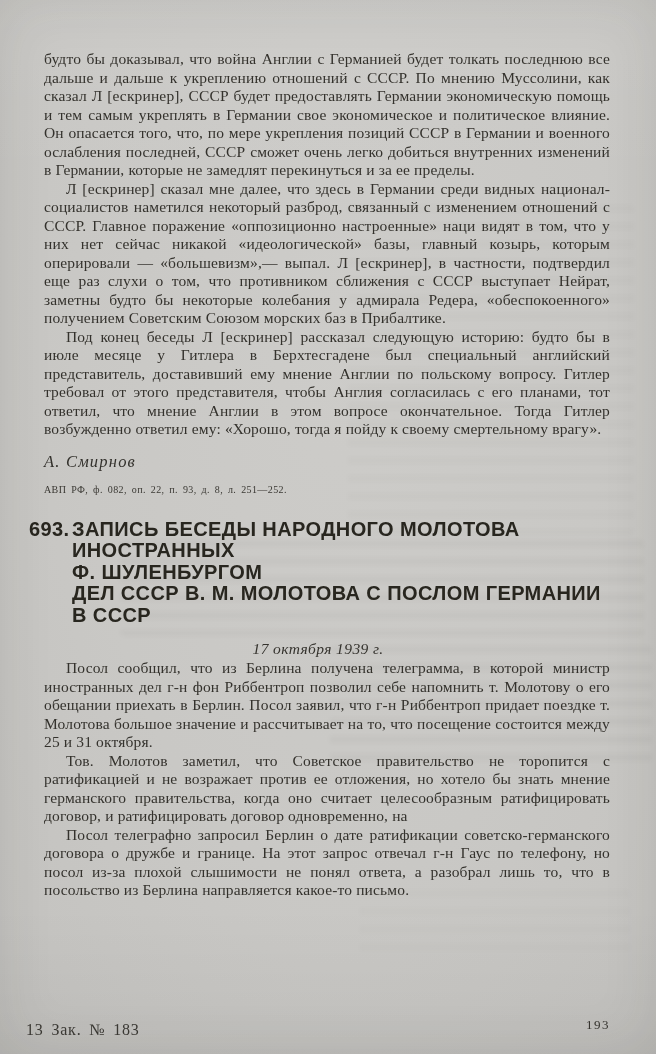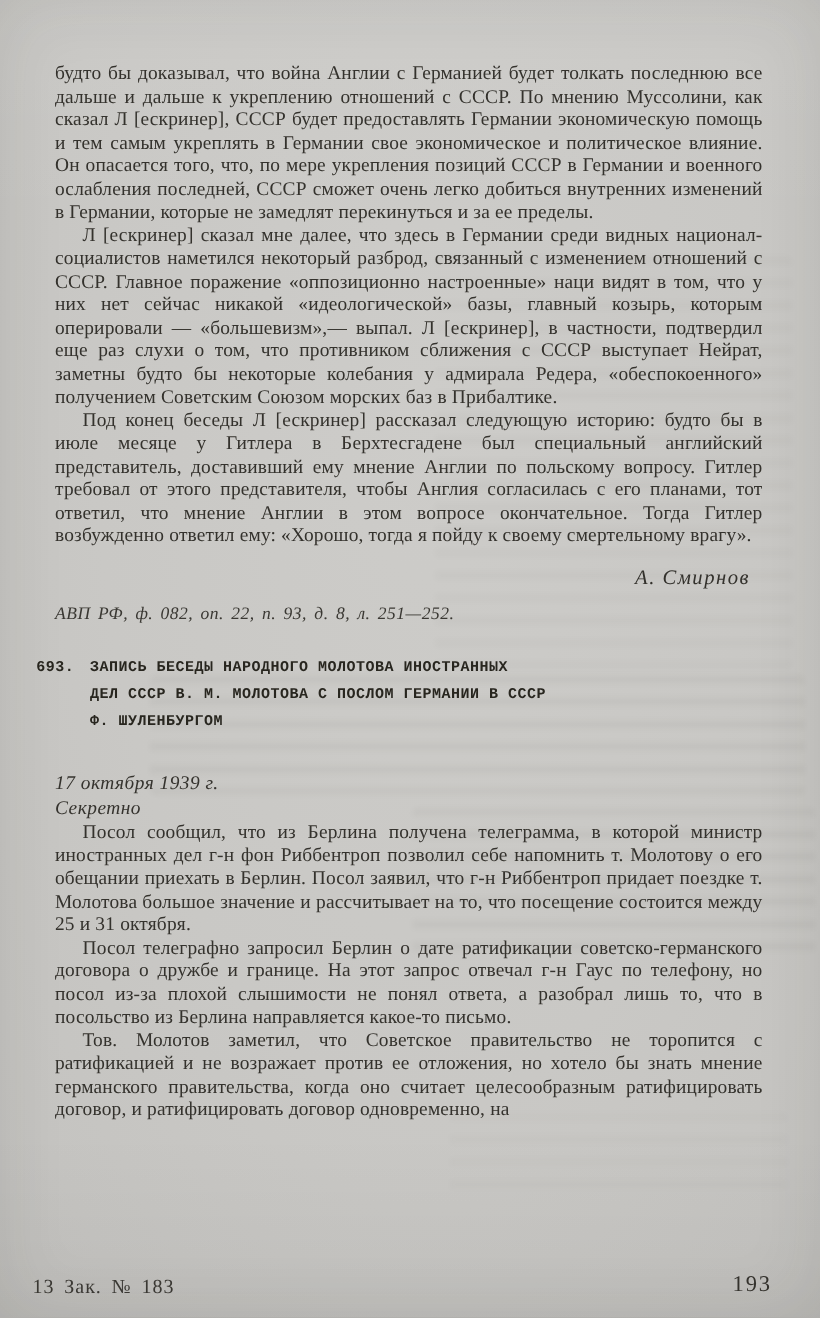--- a/index.html
+++ b/index.html
@@ -50,74 +50,73 @@
     font-size: 15.5px;
     line-height: 18.5px;
     text-align: justify;
     letter-spacing: 0.15px;
     color: #34322d;
   }
   p.indent { text-indent: 22px; }
 
   .signature {
     margin-top: 13px;
-    text-align: right;
+    text-align: left;
     padding-right: 10px;
     font-style: italic;
     font-size: 16.5px;
     letter-spacing: 1.2px;
     color: #33312c;
   }
   .archive-ref {
     margin-top: 12px;
-    font-style: italic;
-    font-size: 14px;
+    font-size: 10px;
     letter-spacing: 0.4px;
     word-spacing: 2px;
     color: #3a3833;
   }
 
   .doc-heading {
     margin-top: 24px;
     margin-left: -15px;
-    font-family: Liberation Mono, monospace;
+    font-family: Liberation Sans, sans-serif;
     font-weight: bold;
-    font-size: 12px;
+    font-size: 20px;
     line-height: 21.5px;
     letter-spacing: 0.4px;
     color: #28261f;
   }
   .doc-heading .line1 { display: flex; }
   .doc-heading .doc-num { flex: none; width: 43px; }
   .doc-heading .cont { margin-left: 43px; }
 
   .dateblock {
-    margin-top: 29px;
-    text-align: left;
+    margin-top: 13px;
+    text-align: center;
     padding-right: 18px;
     font-style: italic;
     font-size: 15.5px;
     line-height: 20px;
     letter-spacing: 0.4px;
     color: #35332e;
   }
   .first-after-date { margin-top: 12px; }
 
   .printer-mark {
     position: absolute;
     left: 26px; top: 1021px;
     font-size: 16px;
     letter-spacing: 0.8px;
     word-spacing: 3px;
     color: #3c3a35;
   }
   .page-number {
     position: absolute;
     left: 586px; top: 1017px;
-    font-size: 18px;
+    font-size: 13px;
     letter-spacing: 1.5px;
     color: #35332e;
   }
 </style>
 </head>
 <body>
 
 <div class="page">
 
   <div class="ghost ghost-upper"></div>
@@ -133,32 +132,31 @@
 
     <div class="signature">А. Смирнов</div>
 
     <div class="archive-ref">АВП РФ, ф. 082, оп. 22, п. 93, д. 8, л. 251—252.</div>
 
     <div class="doc-heading">
       <div class="line1">
         <span class="doc-num">693.</span>
         <span>ЗАПИСЬ БЕСЕДЫ НАРОДНОГО МОЛОТОВА ИНОСТРАННЫХ</span>
       </div>
+      <div class="cont">Ф. ШУЛЕНБУРГОМ</div>
       <div class="cont">ДЕЛ СССР В. М. МОЛОТОВА С ПОСЛОМ ГЕРМАНИИ В СССР</div>
-      <div class="cont">Ф. ШУЛЕНБУРГОМ</div>
     </div>
 
     <div class="dateblock">
       <div>17 октября 1939 г.</div>
-      <div>Секретно</div>
     </div>
 
     <p class="body-par indent first-after-date">Посол сообщил, что из Берлина получена телеграмма, в которой министр иностранных дел г-н фон Риббентроп позволил себе напомнить т. Молотову о его обещании приехать в Берлин. Посол заявил, что г-н Риббентроп придает поездке т. Молотова большое значение и рассчитывает на то, что посещение состоится между 25 и 31 октября.</p>
+    <p class="body-par indent">Тов. Молотов заметил, что Советское правительство не торопится с ратификацией и не возражает против ее отложения, но хотело бы знать мнение германского правительства, когда оно считает целесообразным ратифицировать договор, и ратифицировать договор одновременно, на</p>
     <p class="body-par indent">Посол телеграфно запросил Берлин о дате ратификации советско-германского договора о дружбе и границе. На этот запрос отвечал г-н Гаус по телефону, но посол из-за плохой слышимости не понял ответа, а разобрал лишь то, что в посольство из Берлина направляется какое-то письмо.</p>
-    <p class="body-par indent">Тов. Молотов заметил, что Советское правительство не торопится с ратификацией и не возражает против ее отложения, но хотело бы знать мнение германского правительства, когда оно считает целесообразным ратифицировать договор, и ратифицировать договор одновременно, на</p>
 
   </div>
 
   <div class="printer-mark">13 Зак. № 183</div>
 
   <div class="page-number">193</div>
 
 </div>
 
 </body></html>

